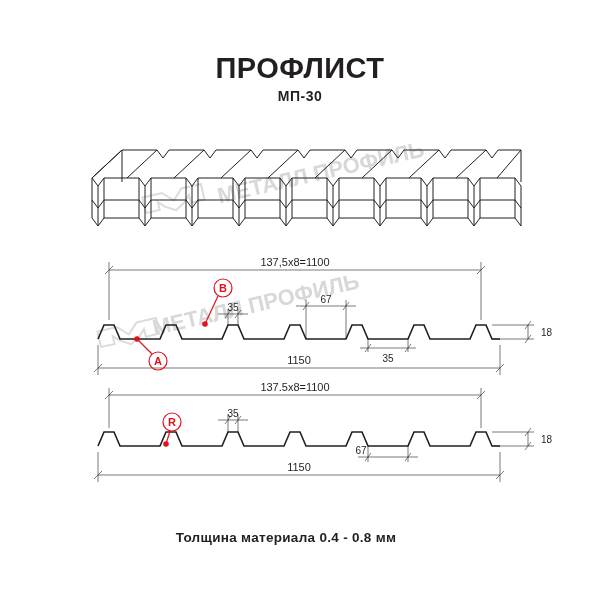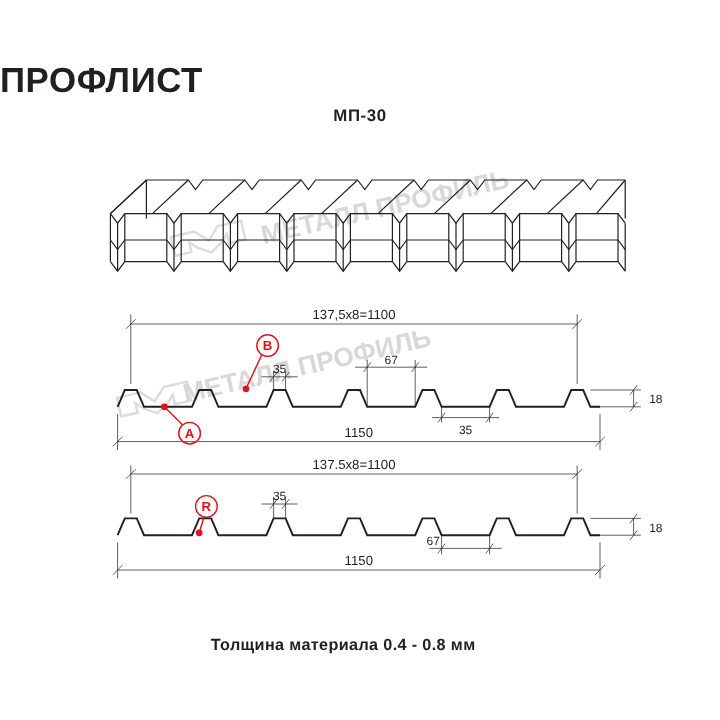--- a/index.html
+++ b/index.html
@@ -18,20 +18,21 @@
   .page {
     position: relative;
     width: 600px;
     height: 600px;
   }
   .title {
     position: absolute;
     top: 52px;
     left: 0;
     width: 600px;
+    text-align: center;
     font-size: 29px;
     font-weight: bold;
     letter-spacing: 0.5px;
   }
   .subtitle {
     position: absolute;
     top: 88px;
     left: 0;
     width: 600px;
     text-align: center;

